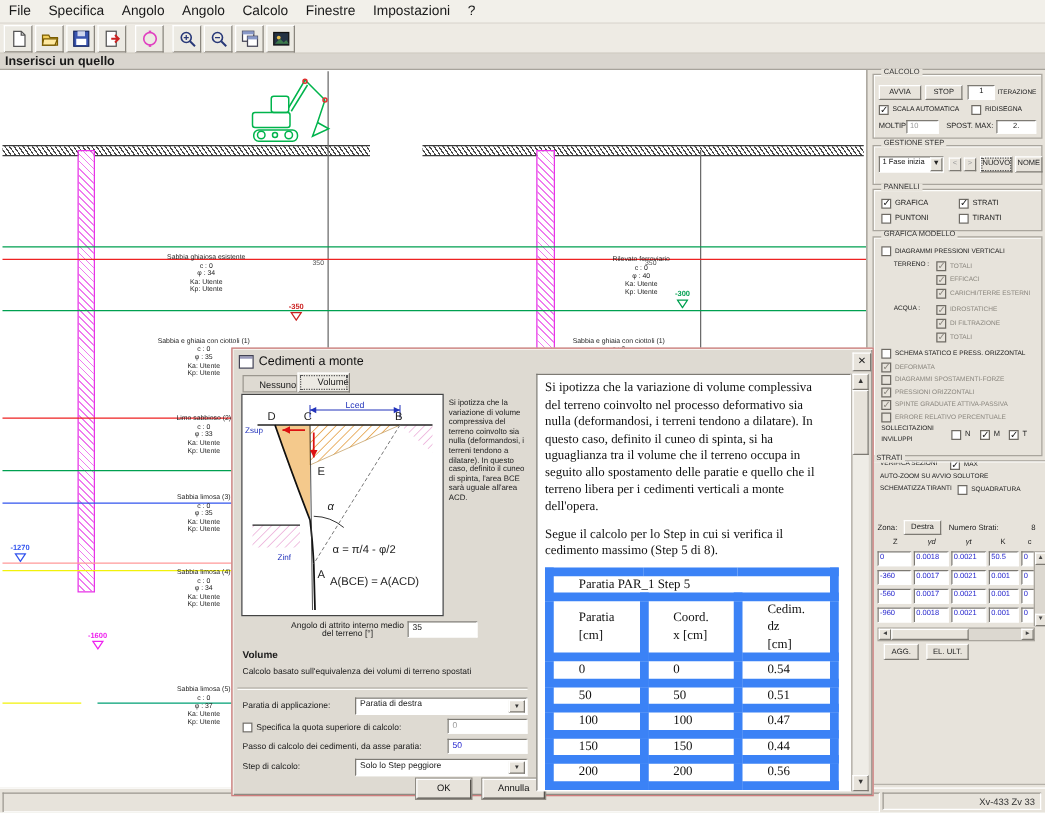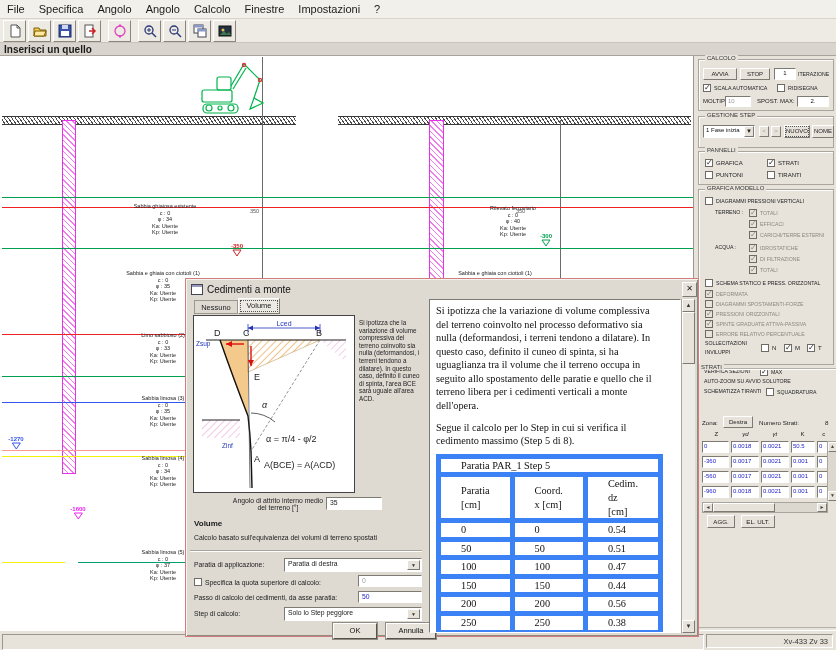--- a/index.html
+++ b/index.html
@@ -54,21 +54,21 @@
   .sbtn{position:absolute;background:#e7e3db;border:1px solid;border-color:#fff #7d7a73 #7d7a73 #fff;
         font-size:5px;text-align:center;line-height:7px;color:#444;}
   
   #dialog{left:185px;top:278px;width:512px;height:357px;background:#dedad2;
           border:1px solid #cf7d7d;box-shadow:inset 1px 1px 0 #f5f3ee, inset -1px -1px 0 #8f8b83;z-index:10;}
   #dlg-title{left:3px;top:3px;width:506px;height:14px;display:flex;align-items:center;font-size:10px;color:#111;}
   .dlgico{width:10px;height:9px;border:1px solid #445;margin:0 4px 0 2px;background:#fff;
           box-shadow:inset 0 2px 0 #99b;}
   #dlg-x{left:496px;top:3px;width:13px;height:13px;background:#e7e3db;border:1px solid;
          border-color:#fff #7d7a73 #7d7a73 #fff;font-size:8px;line-height:11px;text-align:center;color:#222;}
-  .tab{position:absolute;font-size:7.5px;text-align:center;color:#222;box-sizing:border-box;}
+  .tab{position:absolute;font-size:7.5px;text-align:right;color:#222;box-sizing:border-box;}
   #tab-nessuno{left:8px;top:21px;width:44px;height:14px;border:1px solid #9b978f;background:#dedad2;line-height:13px;}
   #tab-volume{left:52px;top:19px;width:42px;height:16px;border:1px solid;border-color:#fff #7d7a73 #7d7a73 #fff;
               background:#eceae3;line-height:14px;outline:1px dotted #555;outline-offset:-3px;}
   #diagbox{left:7px;top:36px;width:160px;height:176px;background:#fff;border:1px solid #444;}
   #sidenote{left:173px;top:40px;width:64px;height:168px;font-size:6.3px;line-height:7.6px;color:#222;}
   .dlab{position:absolute;font-size:6.8px;color:#1a1a1a;}
   .dfield{position:absolute;background:#fff;border:1px solid;border-color:#7d7a73 #fff #fff #7d7a73;
           font-size:6.8px;padding:1px 3px;box-sizing:border-box;}
   .dcombo{position:absolute;background:#fff;border:1px solid;border-color:#7d7a73 #fff #fff #7d7a73;
           font-size:6.8px;padding:1px 14px 1px 3px;box-sizing:border-box;white-space:nowrap;overflow:hidden;}
@@ -79,21 +79,21 @@
   #dtext{left:243px;top:20px;width:252px;height:334px;background:#fff;border:1px solid;
          border-color:#7d7a73 #fff #fff #7d7a73;box-sizing:border-box;overflow:hidden;
          font-family:"Liberation Serif",serif;font-size:10.3px;line-height:1.32;color:#111;}
   #dtext .inner{position:absolute;left:6px;top:4px;right:16px;}
   #dscroll{left:495px;top:20px;width:13px;height:334px;background:#eeece6;border-left:1px solid #a9a59d;}
   .arrbtn{position:absolute;left:0;width:13px;height:13px;background:#e7e3db;border:1px solid;
           border-color:#fff #7d7a73 #7d7a73 #fff;font-size:6px;text-align:center;line-height:11px;color:#333;box-sizing:border-box;}
   #dthumb{position:absolute;left:0;top:13px;width:13px;height:52px;background:#e7e3db;border:1px solid;
           border-color:#fff #7d7a73 #7d7a73 #fff;box-sizing:border-box;}
   #rtable{border-collapse:collapse;margin-top:6px;width:98%;}
-  #rtable td,#rtable th{border:5px solid #3b82f6;padding:0px 20px;font-weight:normal;text-align:left;font-size:10.3px;margin-top:44px;}
+  #rtable td,#rtable th{border:7px solid #3b82f6;padding:0px 20px;font-weight:normal;text-align:left;font-size:10.3px;margin-top:44px;}
   sub{font-size:7px;}
   #statusbar{left:0;top:630px;width:836px;height:20px;background:#e7e3db;border-top:1px solid #fff;box-sizing:border-box;}
   .spanel{position:absolute;top:3px;height:14px;border:1px solid;border-color:#9b978f #fff #fff #9b978f;}
   #status-right{font-size:7.5px;color:#333;text-align:right;padding:2px 4px 0 0;box-sizing:border-box;}
   svg text{font-family:"Liberation Sans",sans-serif;}
 </style>
 </head>
 <body>
 
 <div id="menubar" class="abs">

